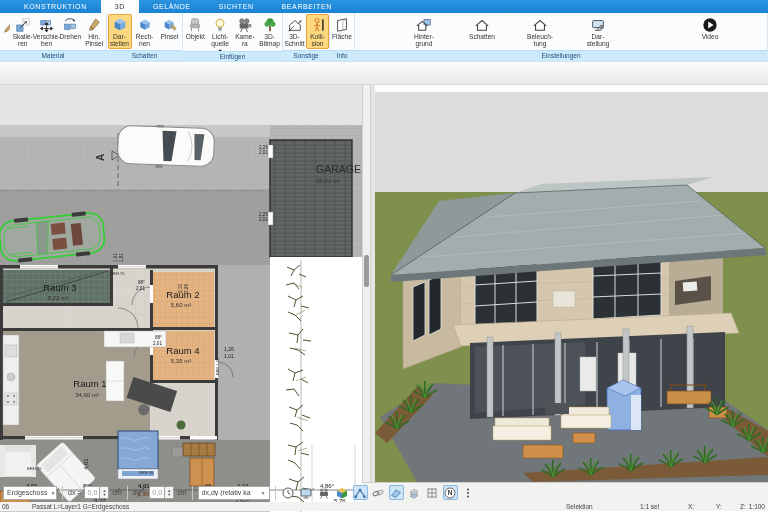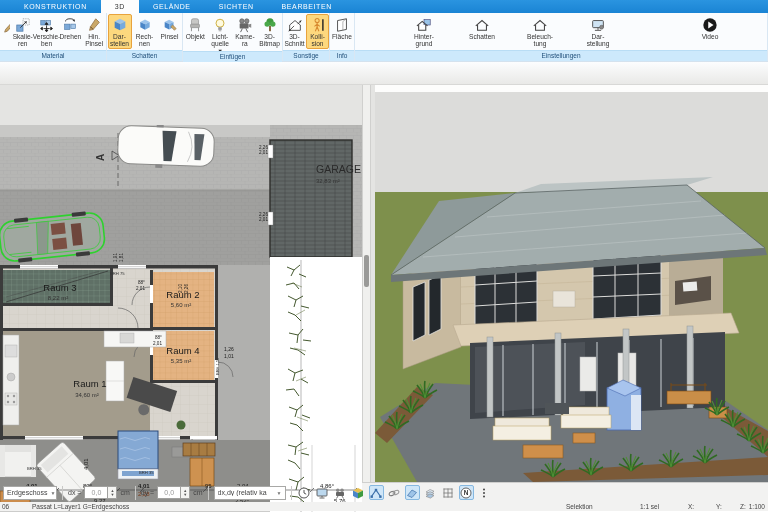--- a/index.html
+++ b/index.html
@@ -44,21 +44,21 @@
 
   
   .btoolbar{height:20px;background:#f2f2f1;border-top:1px solid #cfcfce;display:flex;align-items:center;padding:0 3px;gap:3px;font-size:7px;color:#333;}
   .combo{height:14px;background:#fff;border:1px solid #a8a8a6;display:flex;align-items:center;justify-content:space-between;padding:0 3px;color:#444;}
   .combo .chev{font-size:5px;color:#777;margin-left:3px;}
   .combo.floor{width:54px;}
   .combo.mode{width:72px;}
   .sep{width:1px;height:14px;background:#c8c8c6;margin:0 2px;}
   .dimlabel{color:#444;}
   .numwrap{display:flex;align-items:stretch;height:13px;}
-  .numinput{width:24px;height:13px;border:1px solid #a0a09e;background:#fff;font-size:7px;color:#999;text-align:center;font-family:"Liberation Sans",sans-serif;padding:0;}
+  .numinput{width:16px;height:13px;border:1px solid #a0a09e;background:#fff;font-size:7px;color:#999;text-align:center;font-family:"Liberation Sans",sans-serif;padding:0;}
   .spinner{width:9px;border:1px solid #a0a09e;border-left:none;background:#f4f4f2;display:flex;flex-direction:column;align-items:center;justify-content:center;font-size:4px;color:#555;line-height:4px;}
   .ibtn{width:15px;height:15px;display:flex;align-items:center;justify-content:center;border:1px solid transparent;border-radius:2px;}
   .ibtn.active{background:#cfe6f8;border-color:#86b8e0;}
 
   
   .statusline{position:relative;height:9px;background:#f2f2f1;font-size:6.5px;color:#444;}
   .statusline span{position:absolute;top:1px;white-space:nowrap;}
 </style>
 </head>
 <body>

